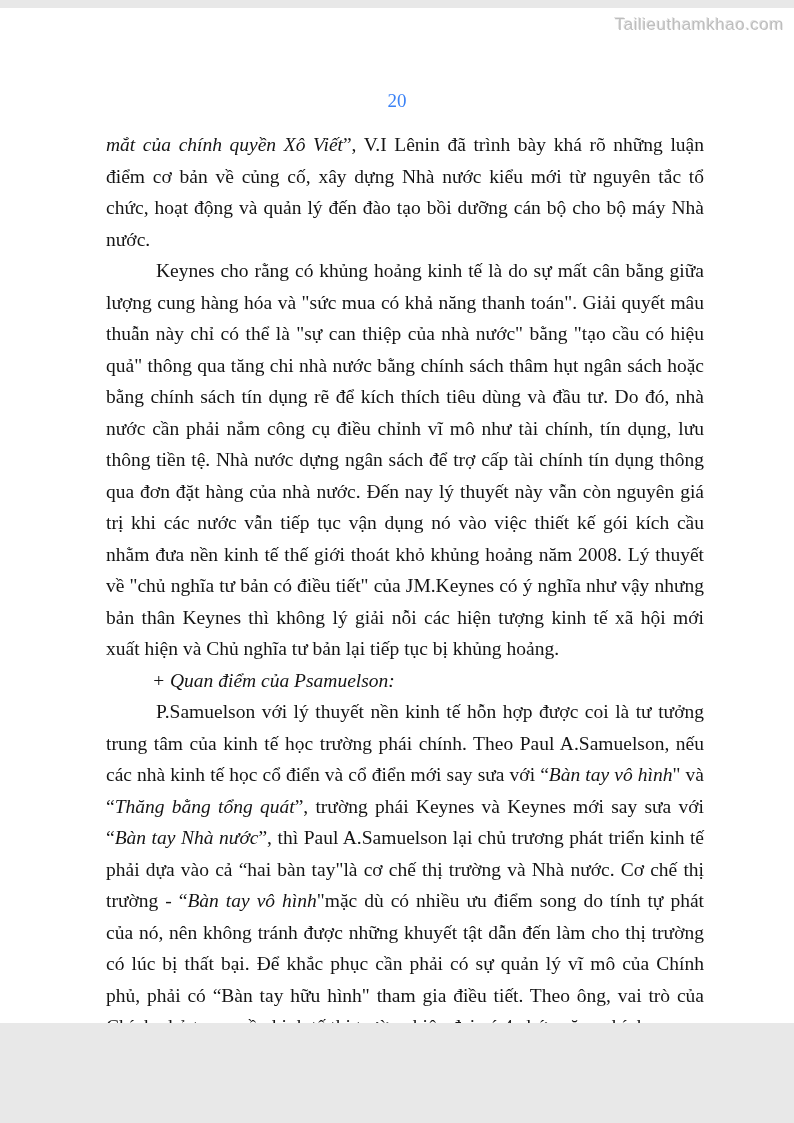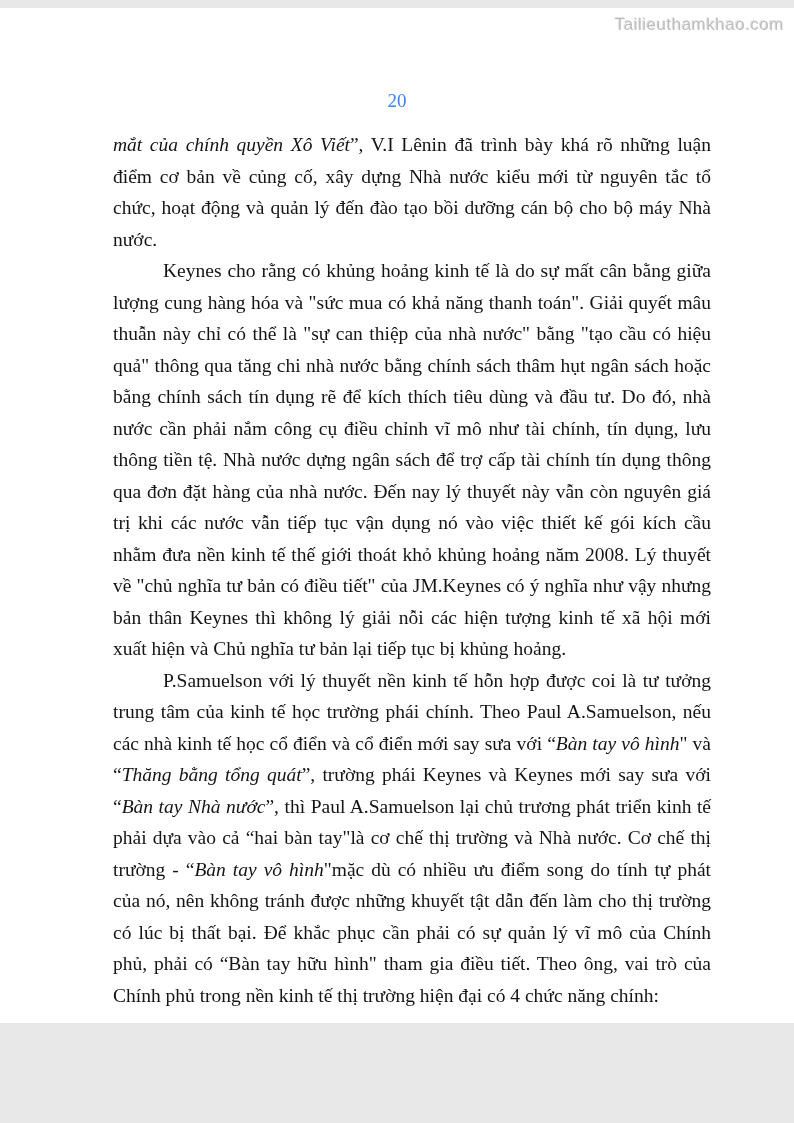--- a/index.html
+++ b/index.html
@@ -27,21 +27,21 @@
     position: absolute;
     top: 82px;
     left: 0;
     width: 100%;
     text-align: center;
     font-size: 19px;
     color: #3b82f6;
   }
   .content {
     position: absolute;
-    left: 113px;
+    left: 106px;
     top: 121px;
     width: 598px;
     font-size: 19.5px;
     line-height: 31.5px;
     text-align: justify;
   }
   .para { margin: 0; text-indent: 50px; }
   .para.no-indent { text-indent: 0; }
   .heading { margin: 0; text-indent: 46px; }
   .heading.bold-italic { font-weight: bold; font-style: italic; }
@@ -59,17 +59,18 @@
   <div class="page-number">20</div>
 
   <div class="content">
 
     <p class="para no-indent"><span class="run-italic">mắt của chính quyền Xô Viết</span><span class="run-regular">”, V.I Lênin đã trình bày khá rõ những luận điểm cơ bản về củng cố, xây dựng Nhà nước kiểu mới từ nguyên tắc tổ chức, hoạt động và quản lý đến đào tạo bồi dưỡng cán bộ cho bộ máy Nhà nước.</span></p>
 
 
 
     <p class="para">Keynes cho rằng có khủng hoảng kinh tế là do sự mất cân bằng giữa lượng cung hàng hóa và "sức mua có khả năng thanh toán". Giải quyết mâu thuẫn này chỉ có thể là "sự can thiệp của nhà nước" bằng "tạo cầu có hiệu quả" thông qua tăng chi nhà nước bằng chính sách thâm hụt ngân sách hoặc bằng chính sách tín dụng rẽ để kích thích tiêu dùng và đầu tư. Do đó, nhà nước cần phải nắm công cụ điều chỉnh vĩ mô như tài chính, tín dụng, lưu thông tiền tệ. Nhà nước dựng ngân sách để trợ cấp tài chính tín dụng thông qua đơn đặt hàng của nhà nước. Đến nay lý thuyết này vẫn còn nguyên giá trị khi các nước vẫn tiếp tục vận dụng nó vào việc thiết kế gói kích cầu nhằm đưa nền kinh tế thế giới thoát khỏ khủng hoảng năm 2008. Lý thuyết về "chủ nghĩa tư bản có điều tiết" của JM.Keynes có ý nghĩa như vậy nhưng bản thân Keynes thì không lý giải nỗi các hiện tượng kinh tế xã hội mới xuất hiện và Chủ nghĩa tư bản lại tiếp tục bị khủng hoảng.</p>
 
+    <p class="heading italic">+ Quan điểm của Psamuelson:</p>
 
     <p class="para"><span class="run-regular">P.Samuelson với lý thuyết nền kinh tế hỗn hợp được coi là tư tưởng trung tâm của kinh tế học trường phái chính. Theo Paul A.Samuelson, nếu các nhà kinh tế học cổ điển và cổ điển mới say sưa với “</span><span class="run-italic">Bàn tay vô hình</span><span class="run-regular">" và “</span><span class="run-italic">Thăng bằng tổng quát</span><span class="run-regular">”, trường phái Keynes và Keynes mới say sưa với “</span><span class="run-italic">Bàn tay Nhà nước</span><span class="run-regular">”, thì Paul A.Samuelson lại chủ trương phát triển kinh tế phải dựa vào cả “hai bàn tay"là cơ chế thị trường và Nhà nước. Cơ chế thị trường - “</span><span class="run-italic">Bàn tay vô hình</span><span class="run-regular">"mặc dù có nhiều ưu điểm song do tính tự phát của nó, nên không tránh được những khuyết tật dẫn đến làm cho thị trường có lúc bị thất bại. Để khắc phục cần phải có sự quản lý vĩ mô của Chính phủ, phải có “Bàn tay hữu hình" tham gia điều tiết. Theo ông, vai trò của Chính phủ trong nền kinh tế thị trường hiện đại có 4 chức năng chính:</span></p>
 
   </div>
 </div>
 
 </body></html>

